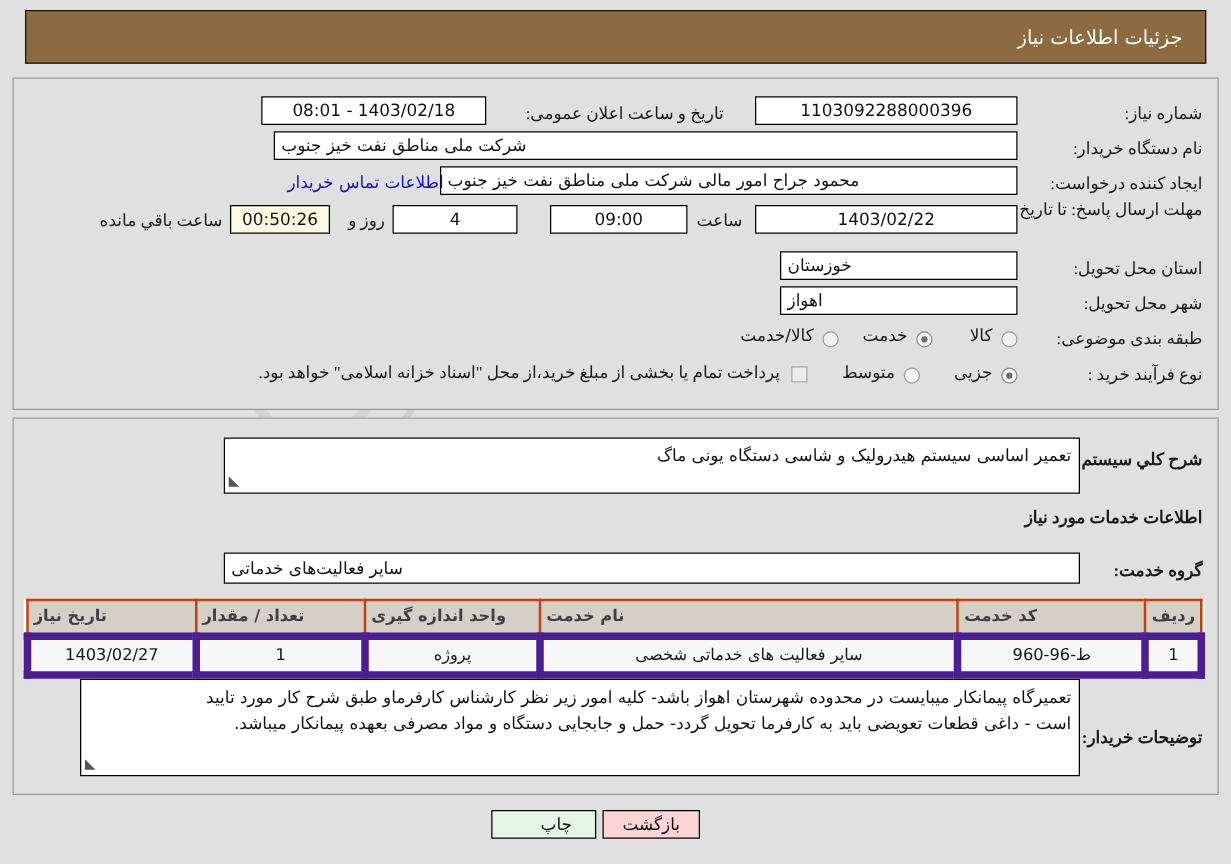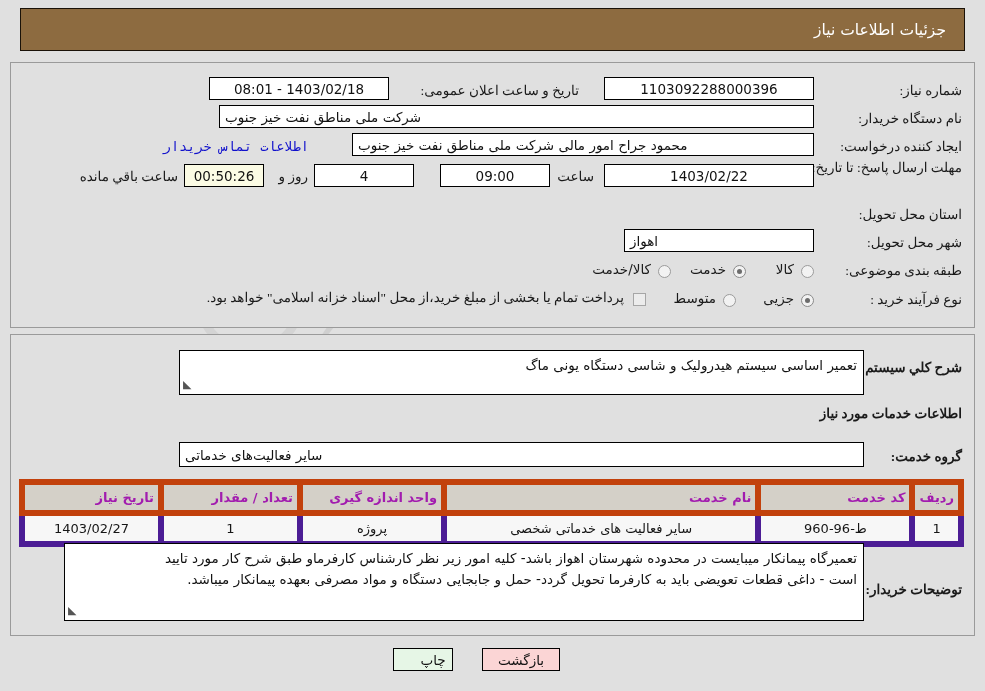--- a/index.html
+++ b/index.html
@@ -144,25 +144,25 @@
 
   
   .tbl {
     position: absolute;
     border-collapse: collapse;
     font-size: 13px;
     background: #ffffff;
   }
   .tbl th {
     background: #d4d0c8;
-    border: 6px solid #c2410c;
+    border: 2px solid #c2410c;
     font-weight: bold;
-    color: #a21caf;
+    color: #404040;
     padding: 5px 4px;
-    text-align: right;
+    text-align: left;
     white-space: nowrap;
   }
   .tbl td {
     background: #f7f7f7;
     border: 6px solid #4c1d95;
     padding: 5px 4px;
     text-align: center;
     color: #161616;
     white-space: nowrap;
     margin-top: 16px;
@@ -239,32 +239,33 @@
     <div class="box center" style="top:14px; right:160px; width:210px; height:23px;">1103092288000396</div>
 
     <div class="lbl" style="top:19px; right:395px; width:190px;">تاریخ و ساعت اعلان عمومی:</div>
     <div class="box center" style="top:14px; right:585px; width:180px; height:23px;">1403/02/18 - 08:01</div>
 
     <div class="lbl" style="top:47px; right:12px; width:150px;">نام دستگاه خریدار:</div>
     <div class="box rightal" style="top:42px; right:160px; width:595px; height:23px;">شرکت ملی مناطق نفت خیز جنوب</div>
 
     <div class="lbl" style="top:75px; right:12px; width:150px;">ایجاد کننده درخواست:</div>
     <div class="box rightal" style="top:70px; right:160px; width:462px; height:23px;">محمود جراح امور مالی شرکت ملی مناطق نفت خیز جنوب</div>
-    <div class="link" style="top:75px; right:665px;font-family:Liberation Mono, monospace;">اطلاعات تماس خریدار</div>
+    <div class="link" style="top:75px; right:619px;">اطلاعات تماس خریدار</div>
 
     <div class="lbl" style="top:96px; right:12px; width:140px; line-height:1.35;">مهلت ارسال پاسخ: تا تاریخ:</div>
     <div class="box center" style="top:101px; right:160px; width:210px; height:23px;">1403/02/22</div>
     <div class="lbl" style="top:105px; right:380px;">ساعت</div>
     <div class="box center" style="top:101px; right:424px; width:110px; height:23px;">09:00</div>
     <div class="box center" style="top:101px; right:560px; width:100px; height:23px;">4</div>
     <div class="lbl" style="top:105px; right:666px;">روز و</div>
     <div class="box center cream" style="top:101px; right:710px; width:80px; height:23px;">00:50:26</div>
     <div class="lbl" style="top:105px; right:796px;">ساعت باقي مانده</div>
 
     <div class="lbl" style="top:143px; right:12px; width:140px;">استان محل تحویل:</div>
+    <div class="box rightal" style="top:138px; right:160px; width:190px; height:23px;">خوزستان</div>
 
     <div class="lbl" style="top:171px; right:12px; width:140px;">شهر محل تحویل:</div>
     <div class="box rightal" style="top:166px; right:160px; width:190px; height:23px;">اهواز</div>
 
     <div class="lbl" style="top:199px; right:12px; width:140px;">طبقه بندی موضوعی:</div>
     <div class="radio" style="top:202px; right:160px;"></div>
     <div class="radio-lbl" style="top:198px; right:180px;">کالا</div>
     <div class="radio sel" style="top:202px; right:228px;"></div>
     <div class="radio-lbl" style="top:198px; right:248px;">خدمت</div>
     <div class="radio" style="top:202px; right:303px;"></div>
@@ -317,16 +318,16 @@
     </table>
 
     <div class="lbl bold" style="top:246px; right:12px;">توضیحات خریدار:</div>
     <div class="ta" style="top:208px; right:110px; width:800px; height:78px;">
       <div>تعمیرگاه پیمانکار میبایست در محدوده شهرستان اهواز باشد- کلیه امور زیر نظر کارشناس کارفرماو طبق شرح کار مورد تایید</div>
       <div>است - داغی قطعات تعویضی باید به کارفرما تحویل گردد- حمل و جابجایی دستگاه و مواد مصرفی بعهده پیمانکار میباشد.</div>
       <span class="grip">◢</span>
     </div>
   </div>
 
-  <div class="btn print" style="top:648px; left:393px; width:60px; height:23px;padding-left:20px;">چاپ</div>
+  <div class="btn print" style="top:648px; left:393px; width:84px; height:23px;padding-left:20px;">چاپ</div>
   <div class="btn back" style="top:648px; left:482px; width:78px; height:23px;">بازگشت</div>
 
 </div>
 
 </body></html>

